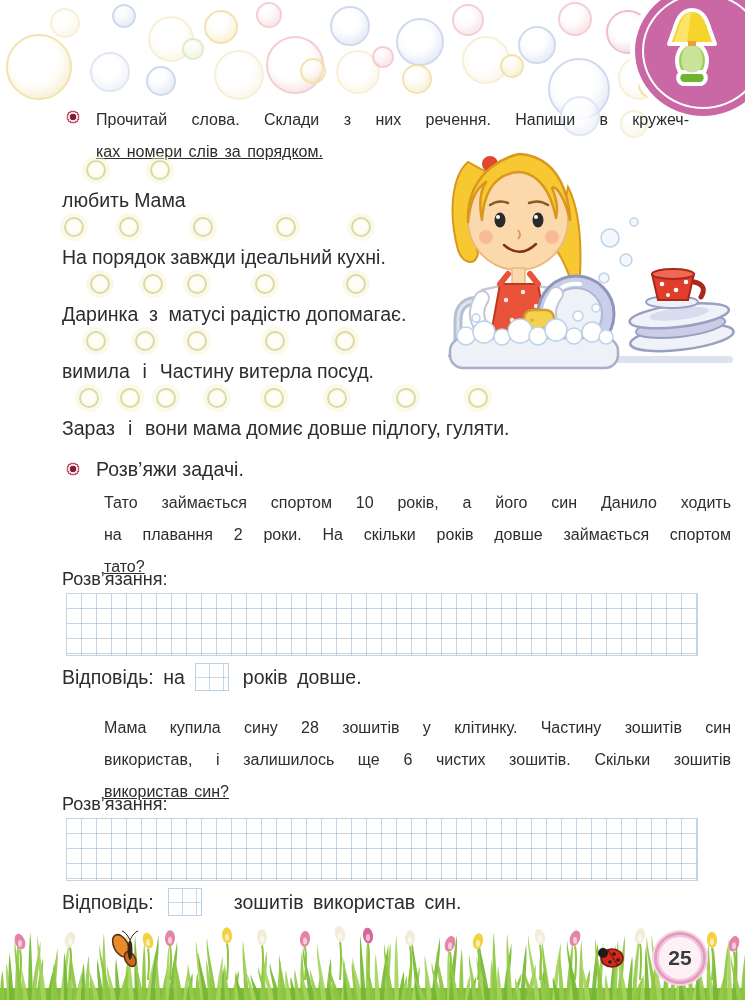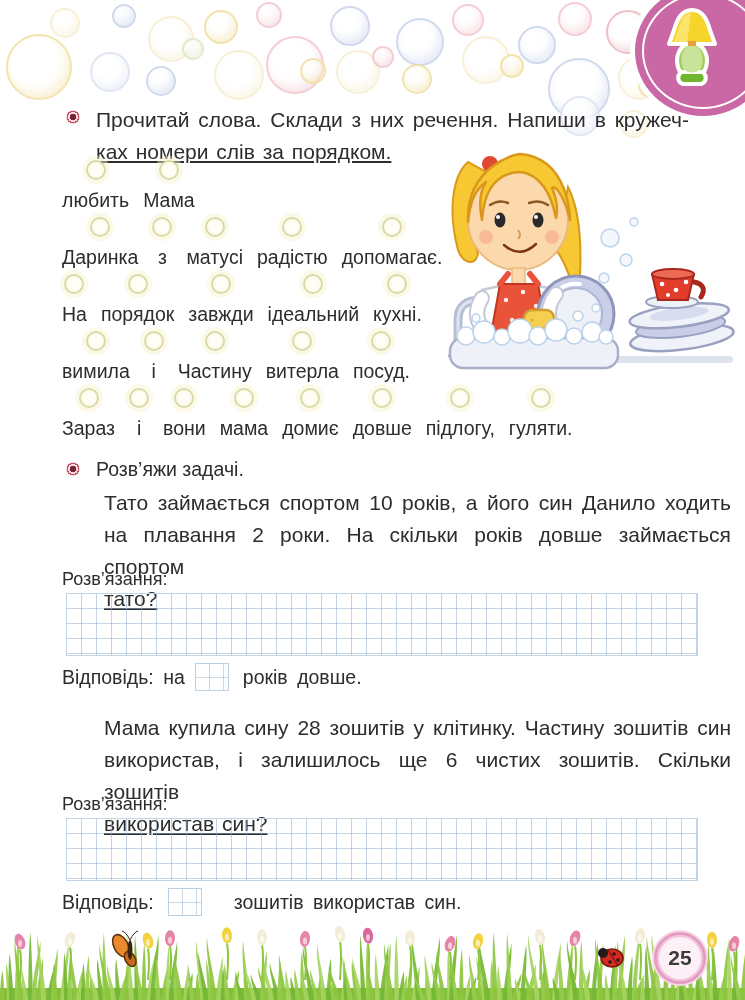--- a/index.html
+++ b/index.html
@@ -15,27 +15,27 @@
   .corner-badge::before{content:"";position:absolute;left:7px;top:7px;right:7px;bottom:7px;
     border-radius:50%;border:2px solid #ffffff;}
   .corner-badge svg{position:absolute;left:28px;top:22px;}
 
   
   .bullet-icon{display:inline-block;width:14px;height:14px;border-radius:50%;flex:none;
     background:radial-gradient(circle at 50% 50%, #7e2236 0 3px, #f4dde2 3px 5px, #c6536a 5px 6.5px, #f0d3d8 6.5px);}
   .task-head{position:absolute;left:62px;width:627px;}
   .task-head .bullet-icon{position:absolute;left:4px;top:6px;}
   .task-head .lines{margin-left:34px;}
-  .tline{font-size:21px;line-height:32px;text-align:justify;text-align-last:justify;word-spacing:2px;}
+  .tline{font-size:16px;line-height:32px;text-align:justify;text-align-last:justify;word-spacing:2px;}
   .tline:last-child{text-align-last:left;text-decoration:underline;}
   .single-line{font-size:19.5px;line-height:26px;}
 
   
   .sentences{position:absolute;left:62px;top:160px;width:500px;}
-  .sentence-row{display:flex;gap:14px;align-items:center;margin-bottom:5px;height:52px;}
+  .sentence-row{display:flex;gap:5px;align-items:center;margin-bottom:5px;height:52px;}
   .word-unit{display:flex;flex-direction:column;align-items:center;gap:8px;}
   .answer-circle{width:16px;height:16px;border:2px solid #d6dba8;border-radius:50%;
     background:radial-gradient(circle,#fffef6 40%,#fbf7e0);box-shadow:0 0 0 4px rgba(248,242,203,0.45);}
   .word{font-size:19.5px;line-height:24px;white-space:nowrap;}
 
   
   .problem-text{position:absolute;left:62px;width:627px;margin-left:42px;}
   .sol-label{position:absolute;left:62px;font-size:18px;line-height:26px;}
   .grid-area{position:absolute;left:66px;width:630px;height:61px;border:1px solid #c3d4e4;
     background-image:linear-gradient(to right,rgba(150,176,205,0.55) 1px,transparent 1px),
@@ -123,59 +123,59 @@
           <span class="word">любить</span>
         </div>
         <div class="word-unit">
           <span class="answer-circle"></span>
           <span class="word">Мама</span>
         </div>
       </div>
       <div class="sentence-row">
         <div class="word-unit">
           <span class="answer-circle"></span>
-          <span class="word">Даринка</span>
-        </div>
-        <div class="word-unit">
-          <span class="answer-circle"></span>
-          <span class="word">з</span>
-        </div>
-        <div class="word-unit">
-          <span class="answer-circle"></span>
-          <span class="word">матусі</span>
-        </div>
-        <div class="word-unit">
-          <span class="answer-circle"></span>
-          <span class="word">радістю</span>
-        </div>
-        <div class="word-unit">
-          <span class="answer-circle"></span>
-          <span class="word">допомагає.</span>
+          <span class="word">На</span>
+        </div>
+        <div class="word-unit">
+          <span class="answer-circle"></span>
+          <span class="word">порядок</span>
+        </div>
+        <div class="word-unit">
+          <span class="answer-circle"></span>
+          <span class="word">завжди</span>
+        </div>
+        <div class="word-unit">
+          <span class="answer-circle"></span>
+          <span class="word">ідеальний</span>
+        </div>
+        <div class="word-unit">
+          <span class="answer-circle"></span>
+          <span class="word">кухні.</span>
         </div>
       </div>
       <div class="sentence-row">
         <div class="word-unit">
           <span class="answer-circle"></span>
-          <span class="word">На</span>
-        </div>
-        <div class="word-unit">
-          <span class="answer-circle"></span>
-          <span class="word">порядок</span>
-        </div>
-        <div class="word-unit">
-          <span class="answer-circle"></span>
-          <span class="word">завжди</span>
-        </div>
-        <div class="word-unit">
-          <span class="answer-circle"></span>
-          <span class="word">ідеальний</span>
-        </div>
-        <div class="word-unit">
-          <span class="answer-circle"></span>
-          <span class="word">кухні.</span>
+          <span class="word">Даринка</span>
+        </div>
+        <div class="word-unit">
+          <span class="answer-circle"></span>
+          <span class="word">з</span>
+        </div>
+        <div class="word-unit">
+          <span class="answer-circle"></span>
+          <span class="word">матусі</span>
+        </div>
+        <div class="word-unit">
+          <span class="answer-circle"></span>
+          <span class="word">радістю</span>
+        </div>
+        <div class="word-unit">
+          <span class="answer-circle"></span>
+          <span class="word">допомагає.</span>
         </div>
       </div>
       <div class="sentence-row">
         <div class="word-unit">
           <span class="answer-circle"></span>
           <span class="word">вимила</span>
         </div>
         <div class="word-unit">
           <span class="answer-circle"></span>
           <span class="word">і</span>

